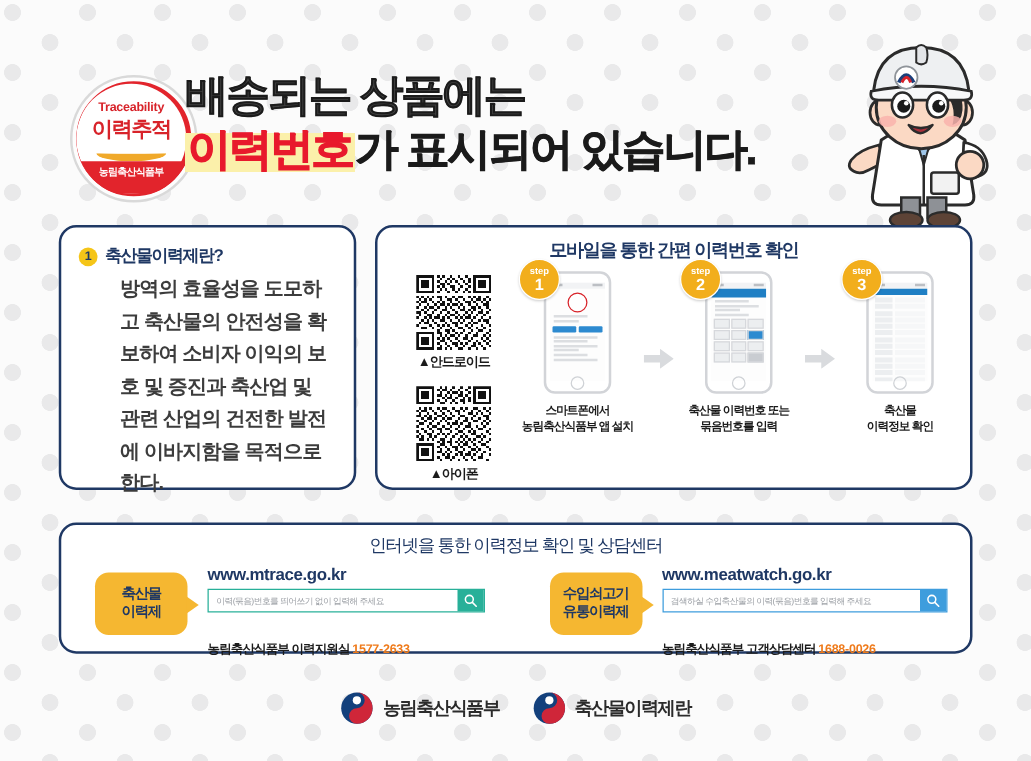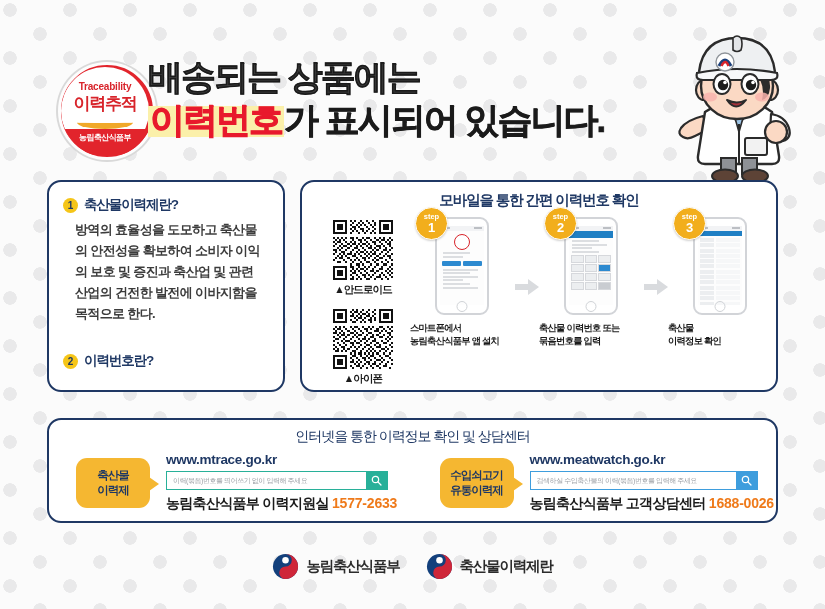--- a/index.html
+++ b/index.html
@@ -86,37 +86,37 @@
   .q-head { display: flex; align-items: center; gap: 6px; }
   .q-num {
     width: 15px; height: 15px; border-radius: 50%;
     background: #f5c518; color: #1f3864;
     font-size: 10px; font-weight: bold;
     display: flex; align-items: center; justify-content: center;
     flex: 0 0 auto;
   }
   .q-title { font-size: 13.5px; font-weight: bold; color: #1f3864; letter-spacing: -1.1px; }
   .q-body {
-    margin: 5px 0 0 12px; font-size: 13px; color: #3c3c3c;
+    margin: 5px 0 0 33px; font-size: 16px; color: #3c3c3c;
     line-height: 1.62; letter-spacing: -0.65px; font-weight: bold;
   }
   .q-block2 { margin-top: 14px; }
 
   
   .sec-title {
     text-align: center; font-size: 14.5px; font-weight: bold;
     color: #1f3864; letter-spacing: -1.1px; margin-top: 9px;
   }
   .qr-col { position: absolute; left: 18px; top: 38px; width: 86px; text-align: center; }
   .qr-box { width: 60px; height: 60px; margin: 0 auto; }
   .qr-cap { font-size: 10.5px; font-weight: bold; color: #1b1b1b; letter-spacing: -0.9px; margin-top: 3px; }
   .qr-gap { height: 12px; }
 
   .steps { position: absolute; left: 108px; top: 32px; width: 362px; display: flex; align-items: flex-start; }
-  .step-item { width: 104px; position: relative; text-align: left; }
+  .step-item { width: 104px; position: relative; text-align: center; }
   .step-badge {
     position: absolute; left: 5px; top: -7px; z-index: 3;
     width: 33px; height: 33px; border-radius: 50%;
     background: #f2ae1c; border: 1.5px solid #fff;
     color: #fff; display: flex; flex-direction: column;
     align-items: center; justify-content: center; line-height: 1;
     box-shadow: 0 1px 2px rgba(0,0,0,.18);
   }
   .step-word { font-size: 7.5px; font-weight: bold; }
   .step-digit { font-size: 13px; font-weight: bold; margin-top: 1px; }
@@ -193,21 +193,21 @@
   .search-ph {
     flex: 1; display: flex; align-items: center; padding-left: 6px;
     font-size: 7px; color: #9a9ea4; letter-spacing: -0.45px;
   }
   .search-btn {
     width: 21px; background: #28b099; display: flex;
     align-items: center; justify-content: center; cursor: pointer;
   }
   .search.blue .search-btn { background: #3e9ddd; }
   .net-tel {
-    margin-top: 5px; font-size: 14px; font-weight: bold;
+    margin-top: 22px; font-size: 10px; font-weight: bold;
     color: #1b1b1b; letter-spacing: -0.7px;
   }
   .net-tel em { font-style: normal; color: #ef7a1a; letter-spacing: -0.2px; }
 
   
   .footer {
     position: absolute; left: 0; top: 536px; width: 825px; height: 60px;
     display: flex; align-items: center; justify-content: center; gap: 26px;
   }
   .f-logo { display: flex; align-items: center; gap: 7px; }

